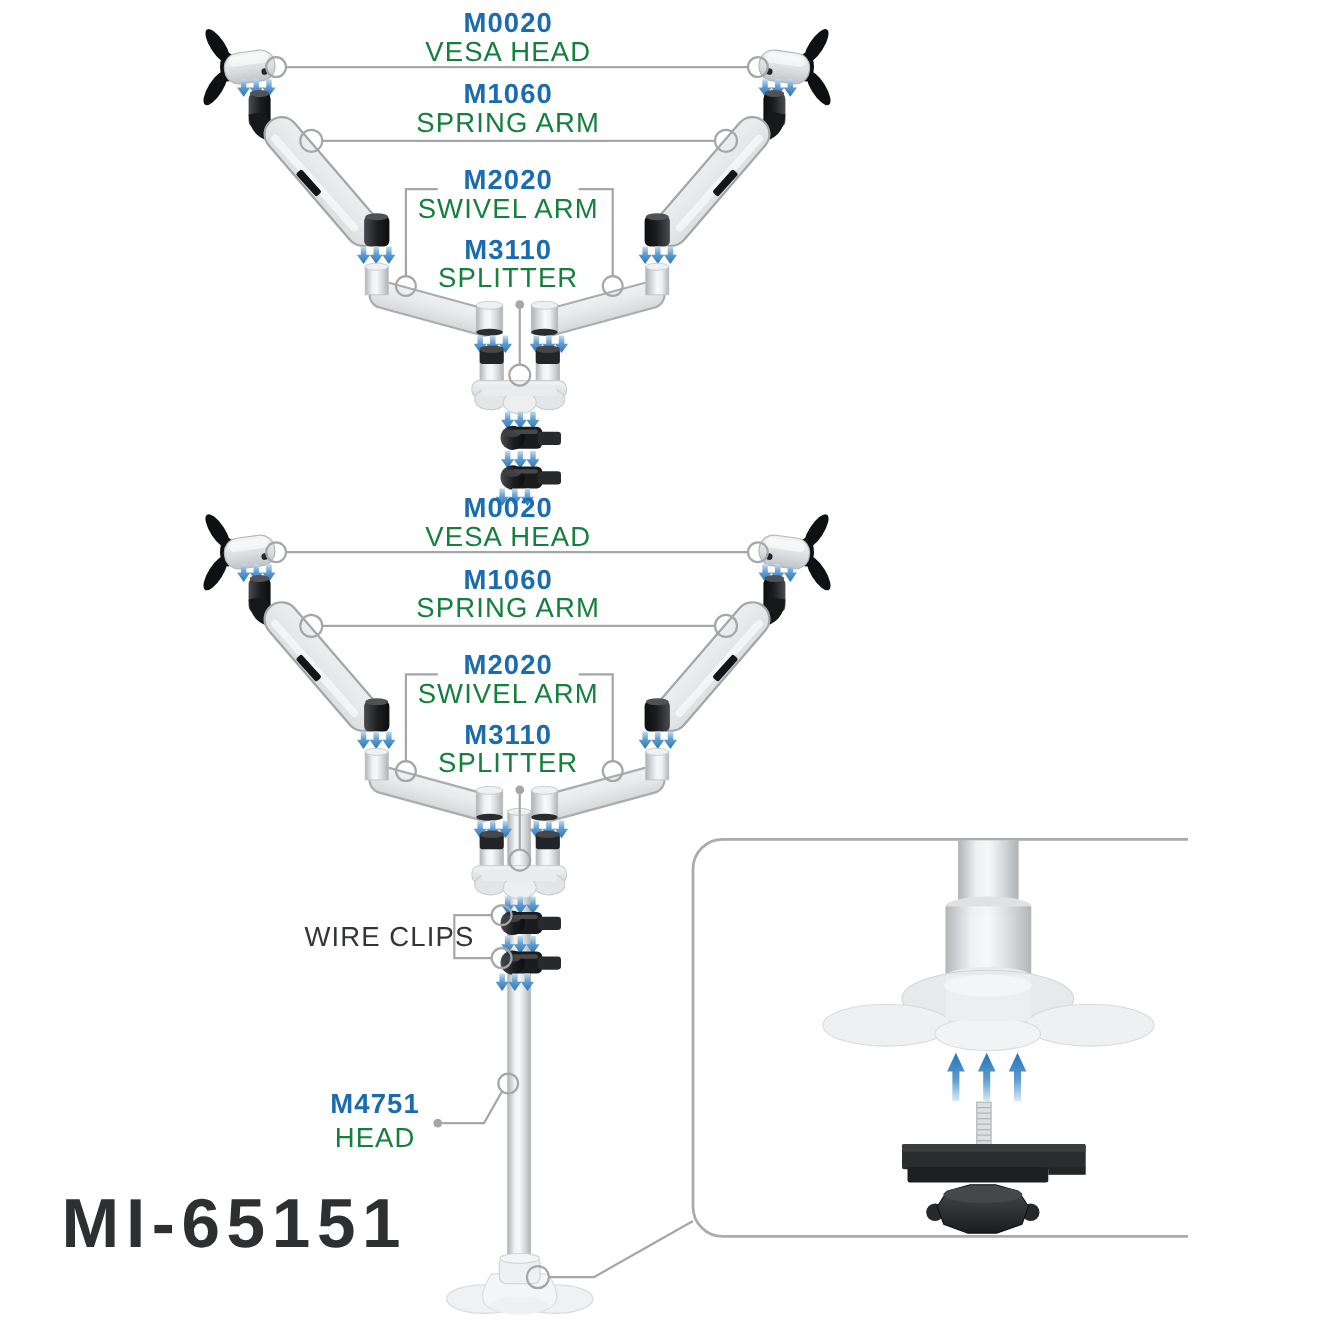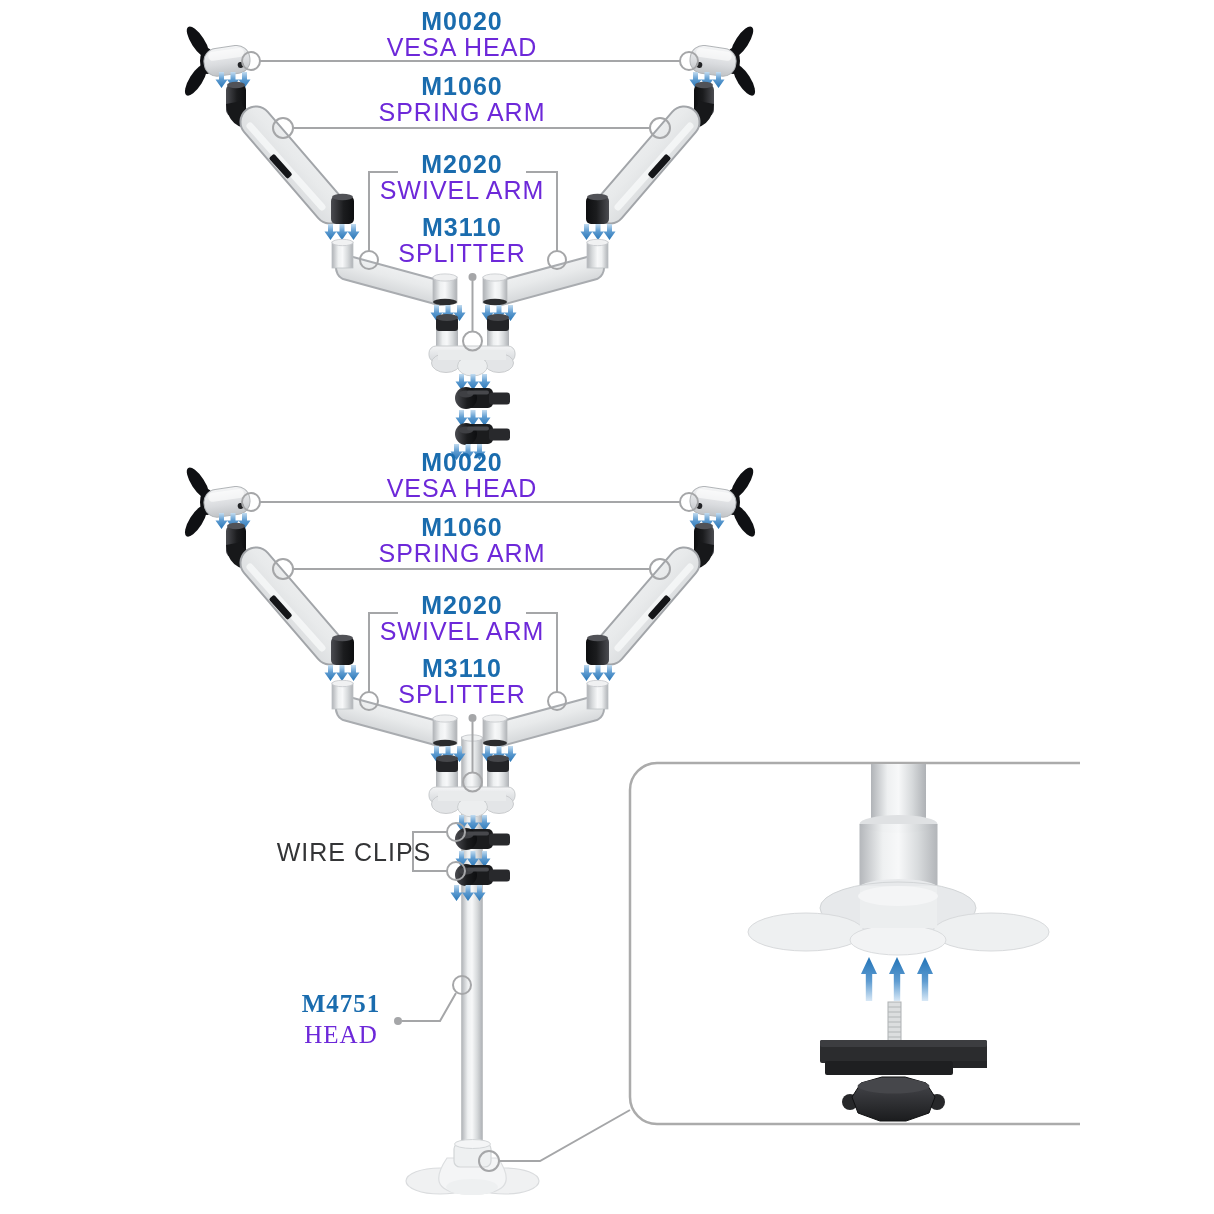--- a/index.html
+++ b/index.html
@@ -6,26 +6,26 @@
   .stage{
     position:relative;width:1080px;height:1214px;background:#ffffff;overflow:hidden;
     font-family:"Liberation Sans", sans-serif;
   }
   svg{position:absolute;left:0;top:0;}
   .plabel{
     position:absolute;transform:translateX(-50%);text-align:center;
     line-height:1.05;white-space:nowrap;
   }
   .pnum{font-size:25px;font-weight:700;color:#1a6cae;letter-spacing:1px;}
-  .pname{font-size:25px;font-weight:400;color:#6d28d9;letter-spacing:1px;}
+  .pname{font-size:25px;font-weight:400;color:#15803d;letter-spacing:1px;}
   .single{
     position:absolute;transform:translateX(-50%);white-space:nowrap;
     font-size:25px;color:#333436;letter-spacing:1px;
   }
-  .pole-label{line-height:1.22;font-family:Liberation Serif, serif;}
+  .pole-label{line-height:1.22;}
   .brand{position:absolute;left:56px;top:1082px;}
   .brand-model{
     font-size:63px;font-weight:700;color:#2e2f31;letter-spacing:6px;line-height:1.0;
   }
   .brand-sub{
     font-size:29px;font-weight:400;color:#3a3a3c;letter-spacing:2.5px;margin-top:13px;
   }
   .grommet-title{
     position:absolute;left:894px;top:726px;transform:translateX(-50%);
     font-size:25px;font-weight:700;color:#1a6cae;letter-spacing:0.5px;white-space:nowrap;
@@ -297,16 +297,17 @@
   </div>
 
   <div class="single" style="left:354px;top:838px">WIRE CLIPS</div>
 
   <div class="plabel pole-label" style="left:341px;top:989px">
     <div class="pnum">M4751</div>
     <div class="pname">HEAD</div>
   </div>
 
   <div class="brand">
+    <div class="brand-model">MI-65151</div>
   </div>
 
 
 </div>
 
 </body></html>

